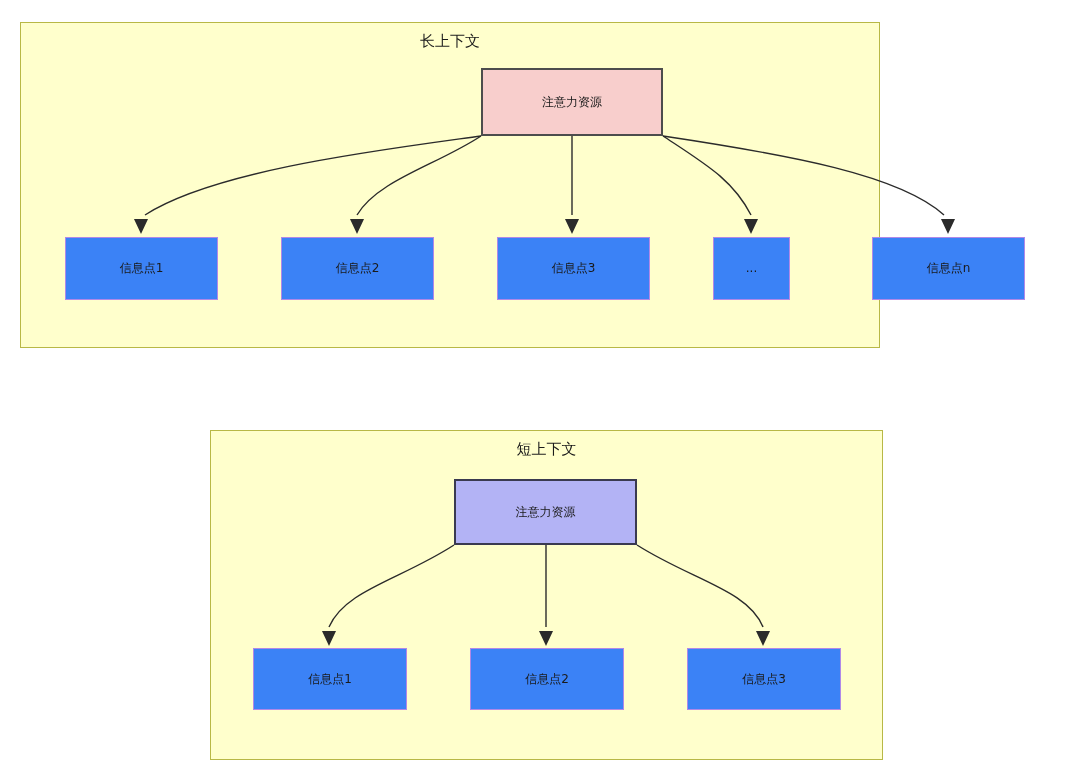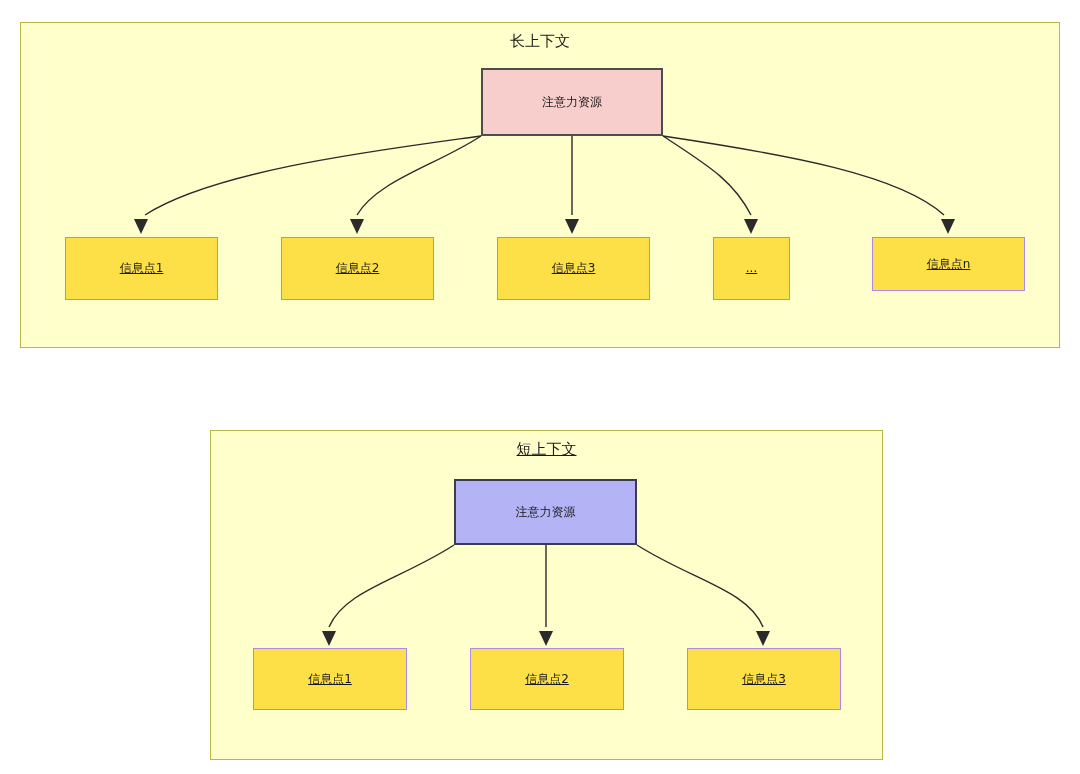--- a/index.html
+++ b/index.html
@@ -50,23 +50,22 @@
   }
   .node-source-long {
     background: #f8cecc;
     border: 2px solid #4d4d4d;
   }
   .node-source-short {
     background: #b3b3f5;
     border: 2px solid #3a3a50;
   }
   .node-info {
-    background: #fde047;
+    background: #3b82f6;
     border: 1.5px solid #b088e8;
-    text-decoration: underline;
   }
   svg.edges {
     position: absolute;
     left: 0;
     top: 0;
     width: 1080px;
     height: 774px;
     pointer-events: none;
     overflow: visible;
   }
@@ -74,21 +73,21 @@
     fill: none;
     stroke: #2b2b2b;
     stroke-width: 1.4;
   }
 </style>
 </head>
 <body>
 
 <div id="canvas">
 
-  <div class="group-box" style="left:20px; top:22px; width:1040px; height:326px;">
+  <div class="group-box" style="left:20px; top:22px; width:860px; height:326px;">
     <div class="group-title" style="top:8px;">长上下文</div>
   </div>
 
   <svg class="edges" viewBox="0 0 1080 774">
 
     <path d="M 481 136 C 380 150 215 170 145 215"></path>
     <path d="M 481 136 C 437 165 378 180 357 215"></path>
 
     <path d="M 572 136 L 572 215"></path>
     <path d="M 663 136 C 707 165 733 180 751 215"></path>
@@ -104,24 +103,24 @@
   <div class="node node-source-long" style="left:481px; top:68px; width:182px; height:68px;">注意力资源</div>
 
   <div class="node node-info" style="left:65px; top:237px; width:153px; height:63px;">信息点1</div>
 
   <div class="node node-info" style="left:281px; top:237px; width:153px; height:63px;">信息点2</div>
 
   <div class="node node-info" style="left:497px; top:237px; width:153px; height:63px;">信息点3</div>
 
   <div class="node node-info" style="left:713px; top:237px; width:77px; height:63px;">...</div>
 
-  <div class="node node-info" style="left:872px; top:237px; width:153px; height:54px;">信息点n</div>
+  <div class="node node-info" style="left:872px; top:237px; width:153px; height:63px;">信息点n</div>
 
   <div class="group-box" style="left:210px; top:430px; width:673px; height:330px;">
-    <div class="group-title" style="top:8px;text-decoration:underline;">短上下文</div>
+    <div class="group-title" style="top:8px;">短上下文</div>
   </div>
 
   <svg class="edges" viewBox="0 0 1080 774">
     <path d="M 454 545 C 400 580 345 590 329 627"></path>
     <path d="M 546 545 L 546 627"></path>
     <path d="M 637 545 C 692 580 748 590 763 627"></path>
     <polygon points="329,646 322,631 336,631" fill="#2b2b2b"></polygon>
     <polygon points="546,646 539,631 553,631" fill="#2b2b2b"></polygon>
     <polygon points="763,646 756,631 770,631" fill="#2b2b2b"></polygon>
   </svg>

